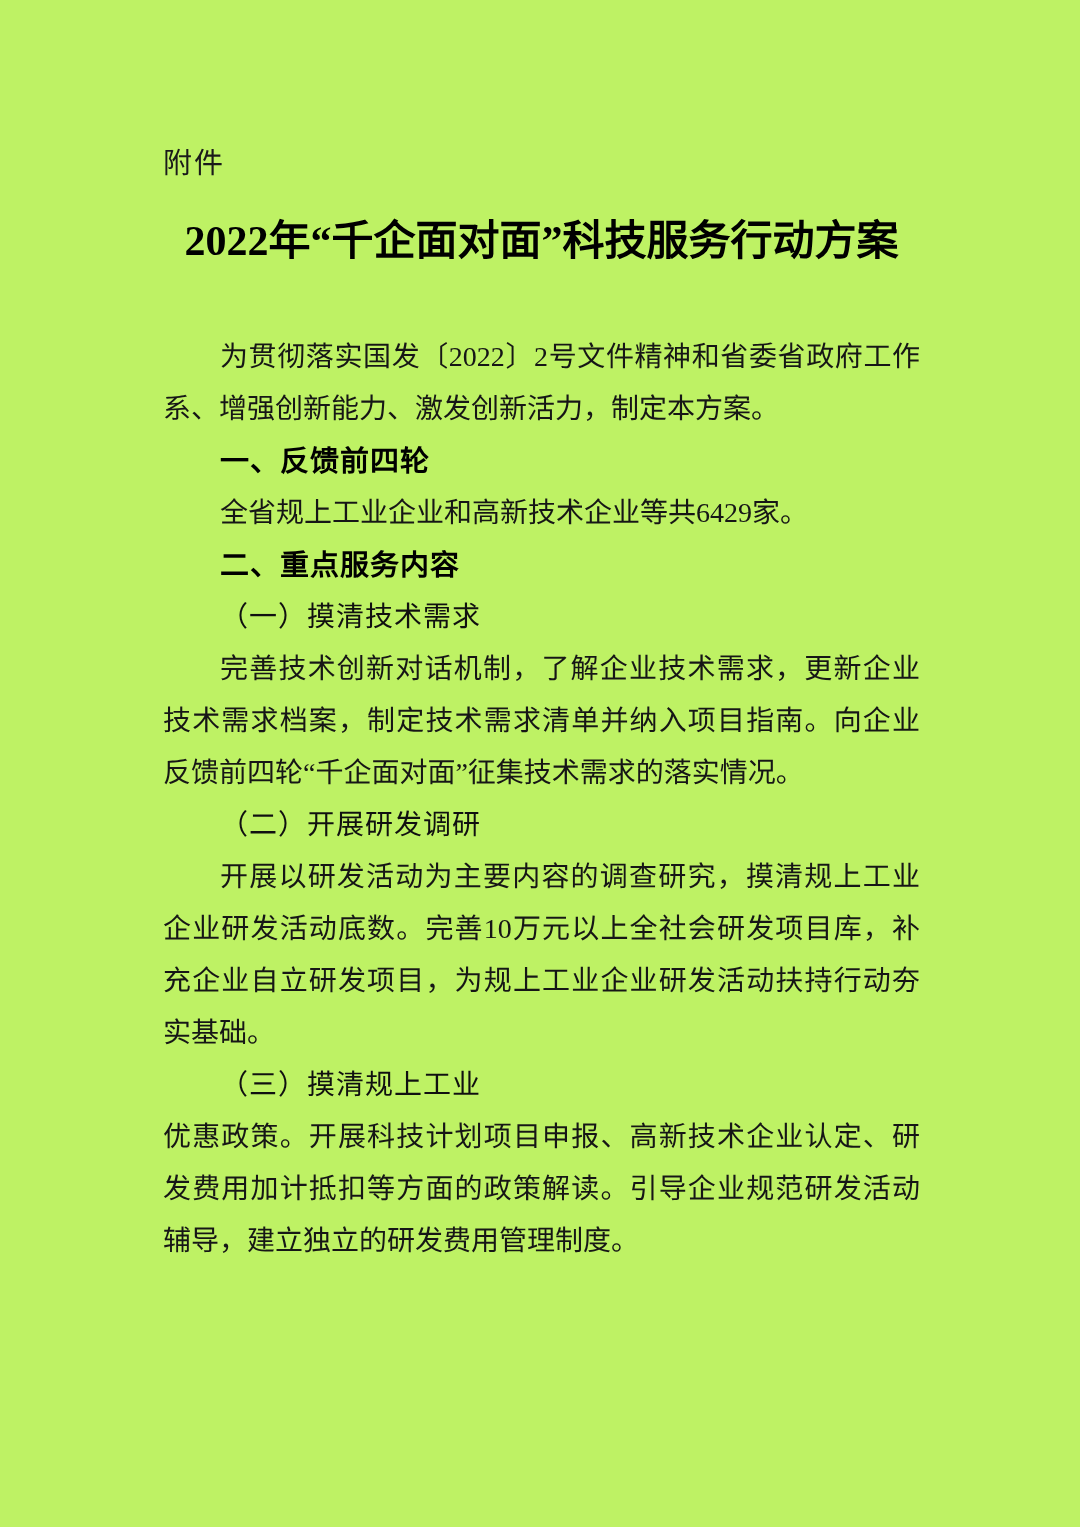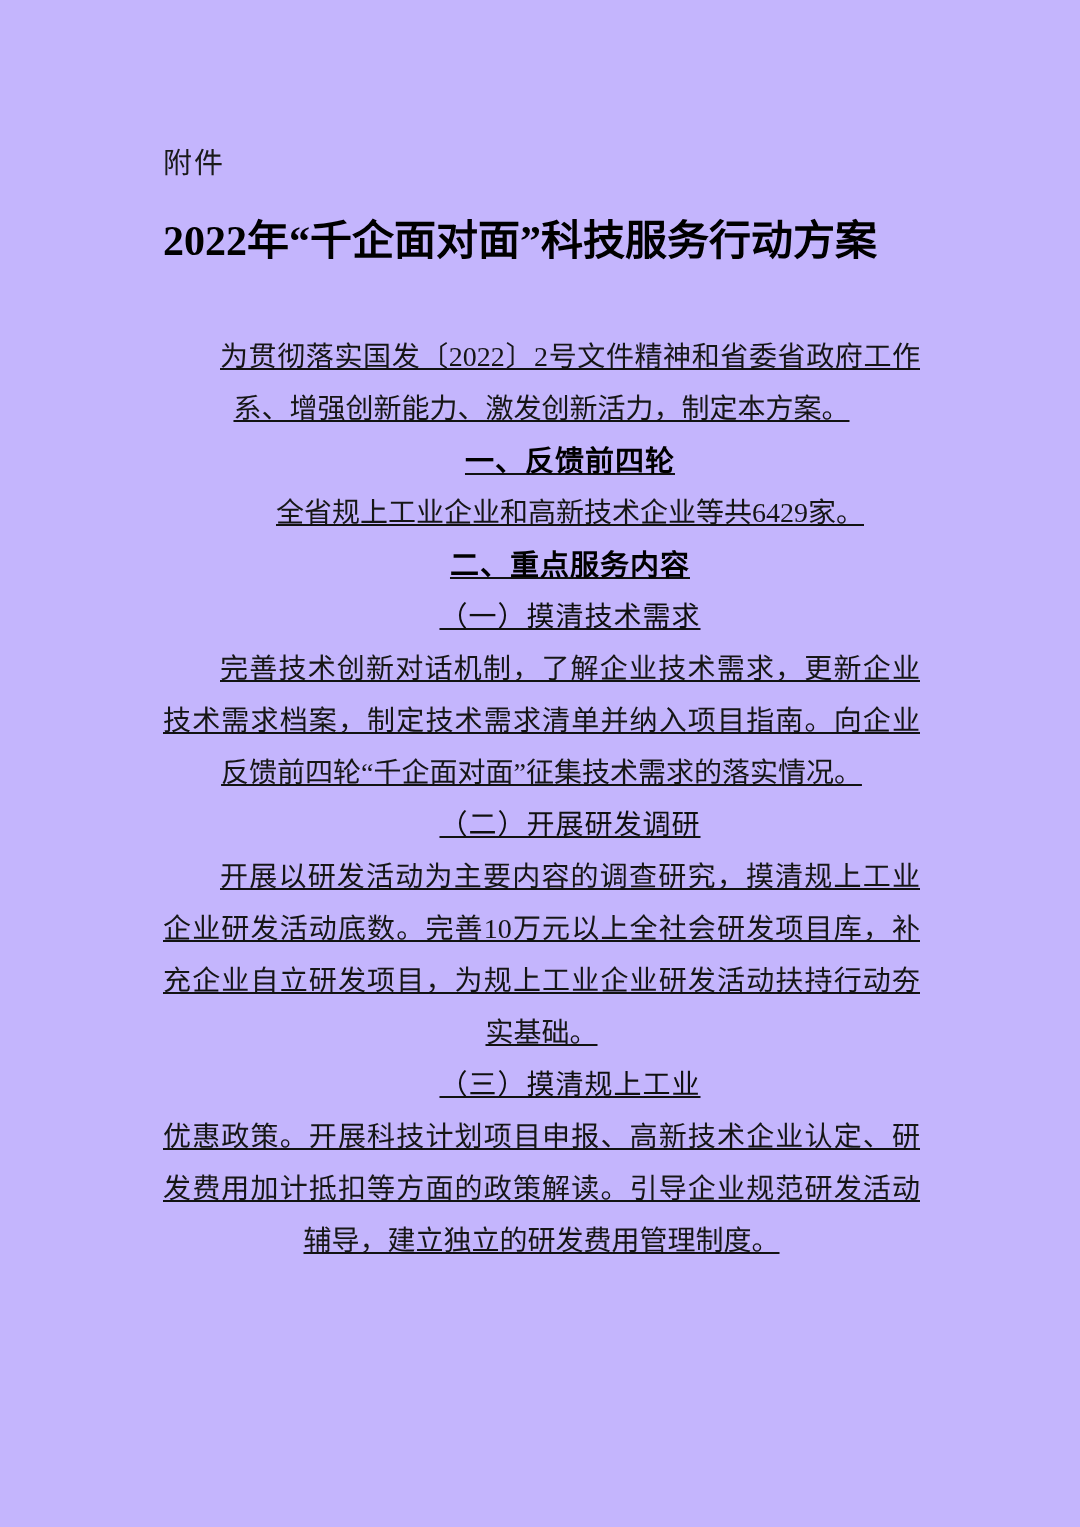--- a/index.html
+++ b/index.html
@@ -5,57 +5,56 @@
   html, body {
     margin: 0;
     padding: 0;
     background: #ffffff;
   }
   .page {
     position: relative;
     width: 1080px;
     height: 1527px;
     margin: 0 auto;
-    background: #c4b5fd;
+    background: #bef264;
     box-sizing: border-box;
     padding: 145px 160px 0 163px;
     overflow: hidden;
     color: #121212;
     font-family: "Liberation Serif", "DejaVu Serif", serif;
   }
   .attachment {
     font-size: 29px;
     line-height: 36px;
     letter-spacing: 2px;
     color: #1a1a1a;
   }
   .doc-title {
     margin: 32px 0 0 0;
     font-size: 42px;
     line-height: 56px;
     font-weight: bold;
+    text-align: center;
     letter-spacing: 0px;
     color: #000000;
     white-space: nowrap;
   }
   .doc-body {
     margin-top: 62px;
-    text-decoration: underline;
   }
   .block {
     margin: 0;
   }
   .line {
     font-size: 28px;
     line-height: 52px;
     height: 52px;
     overflow: hidden;
     white-space: nowrap;
     color: #161616;
-    text-align: center;
   }
   
   .line.fill {
     white-space: normal;
     text-align: justify;
     text-align-last: justify;
     text-justify: inter-character;
   }
   
   .line.indent {

